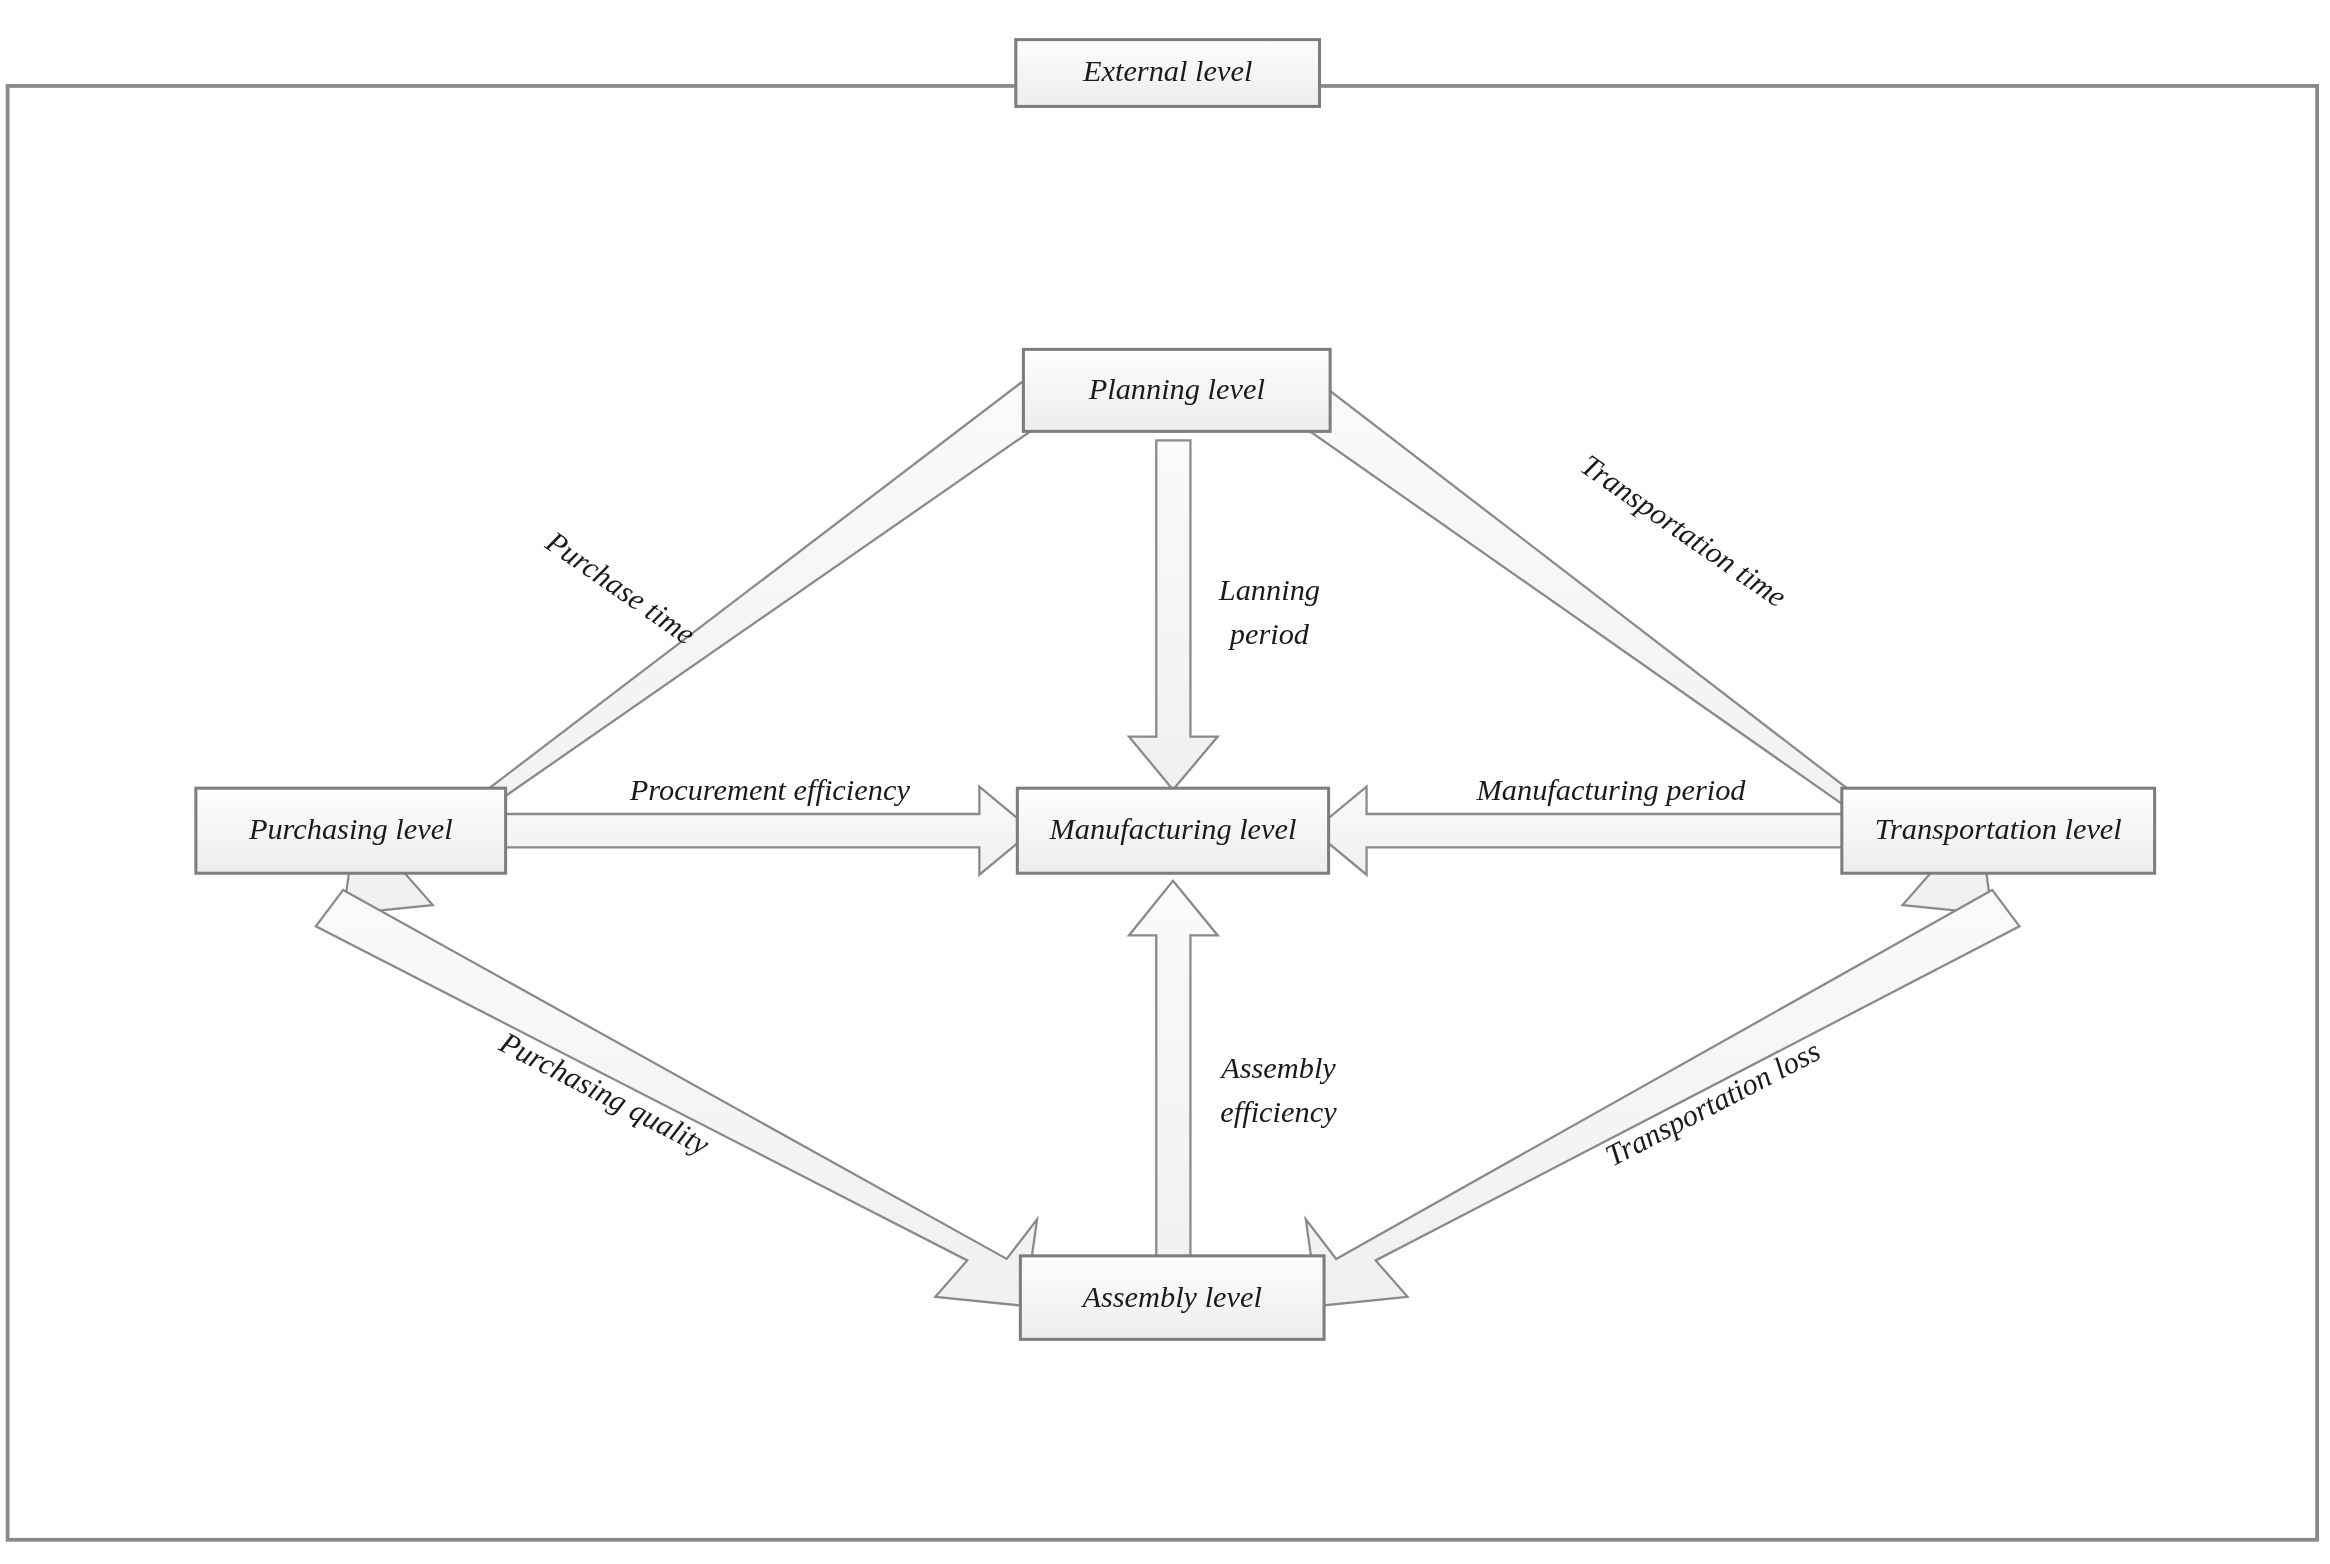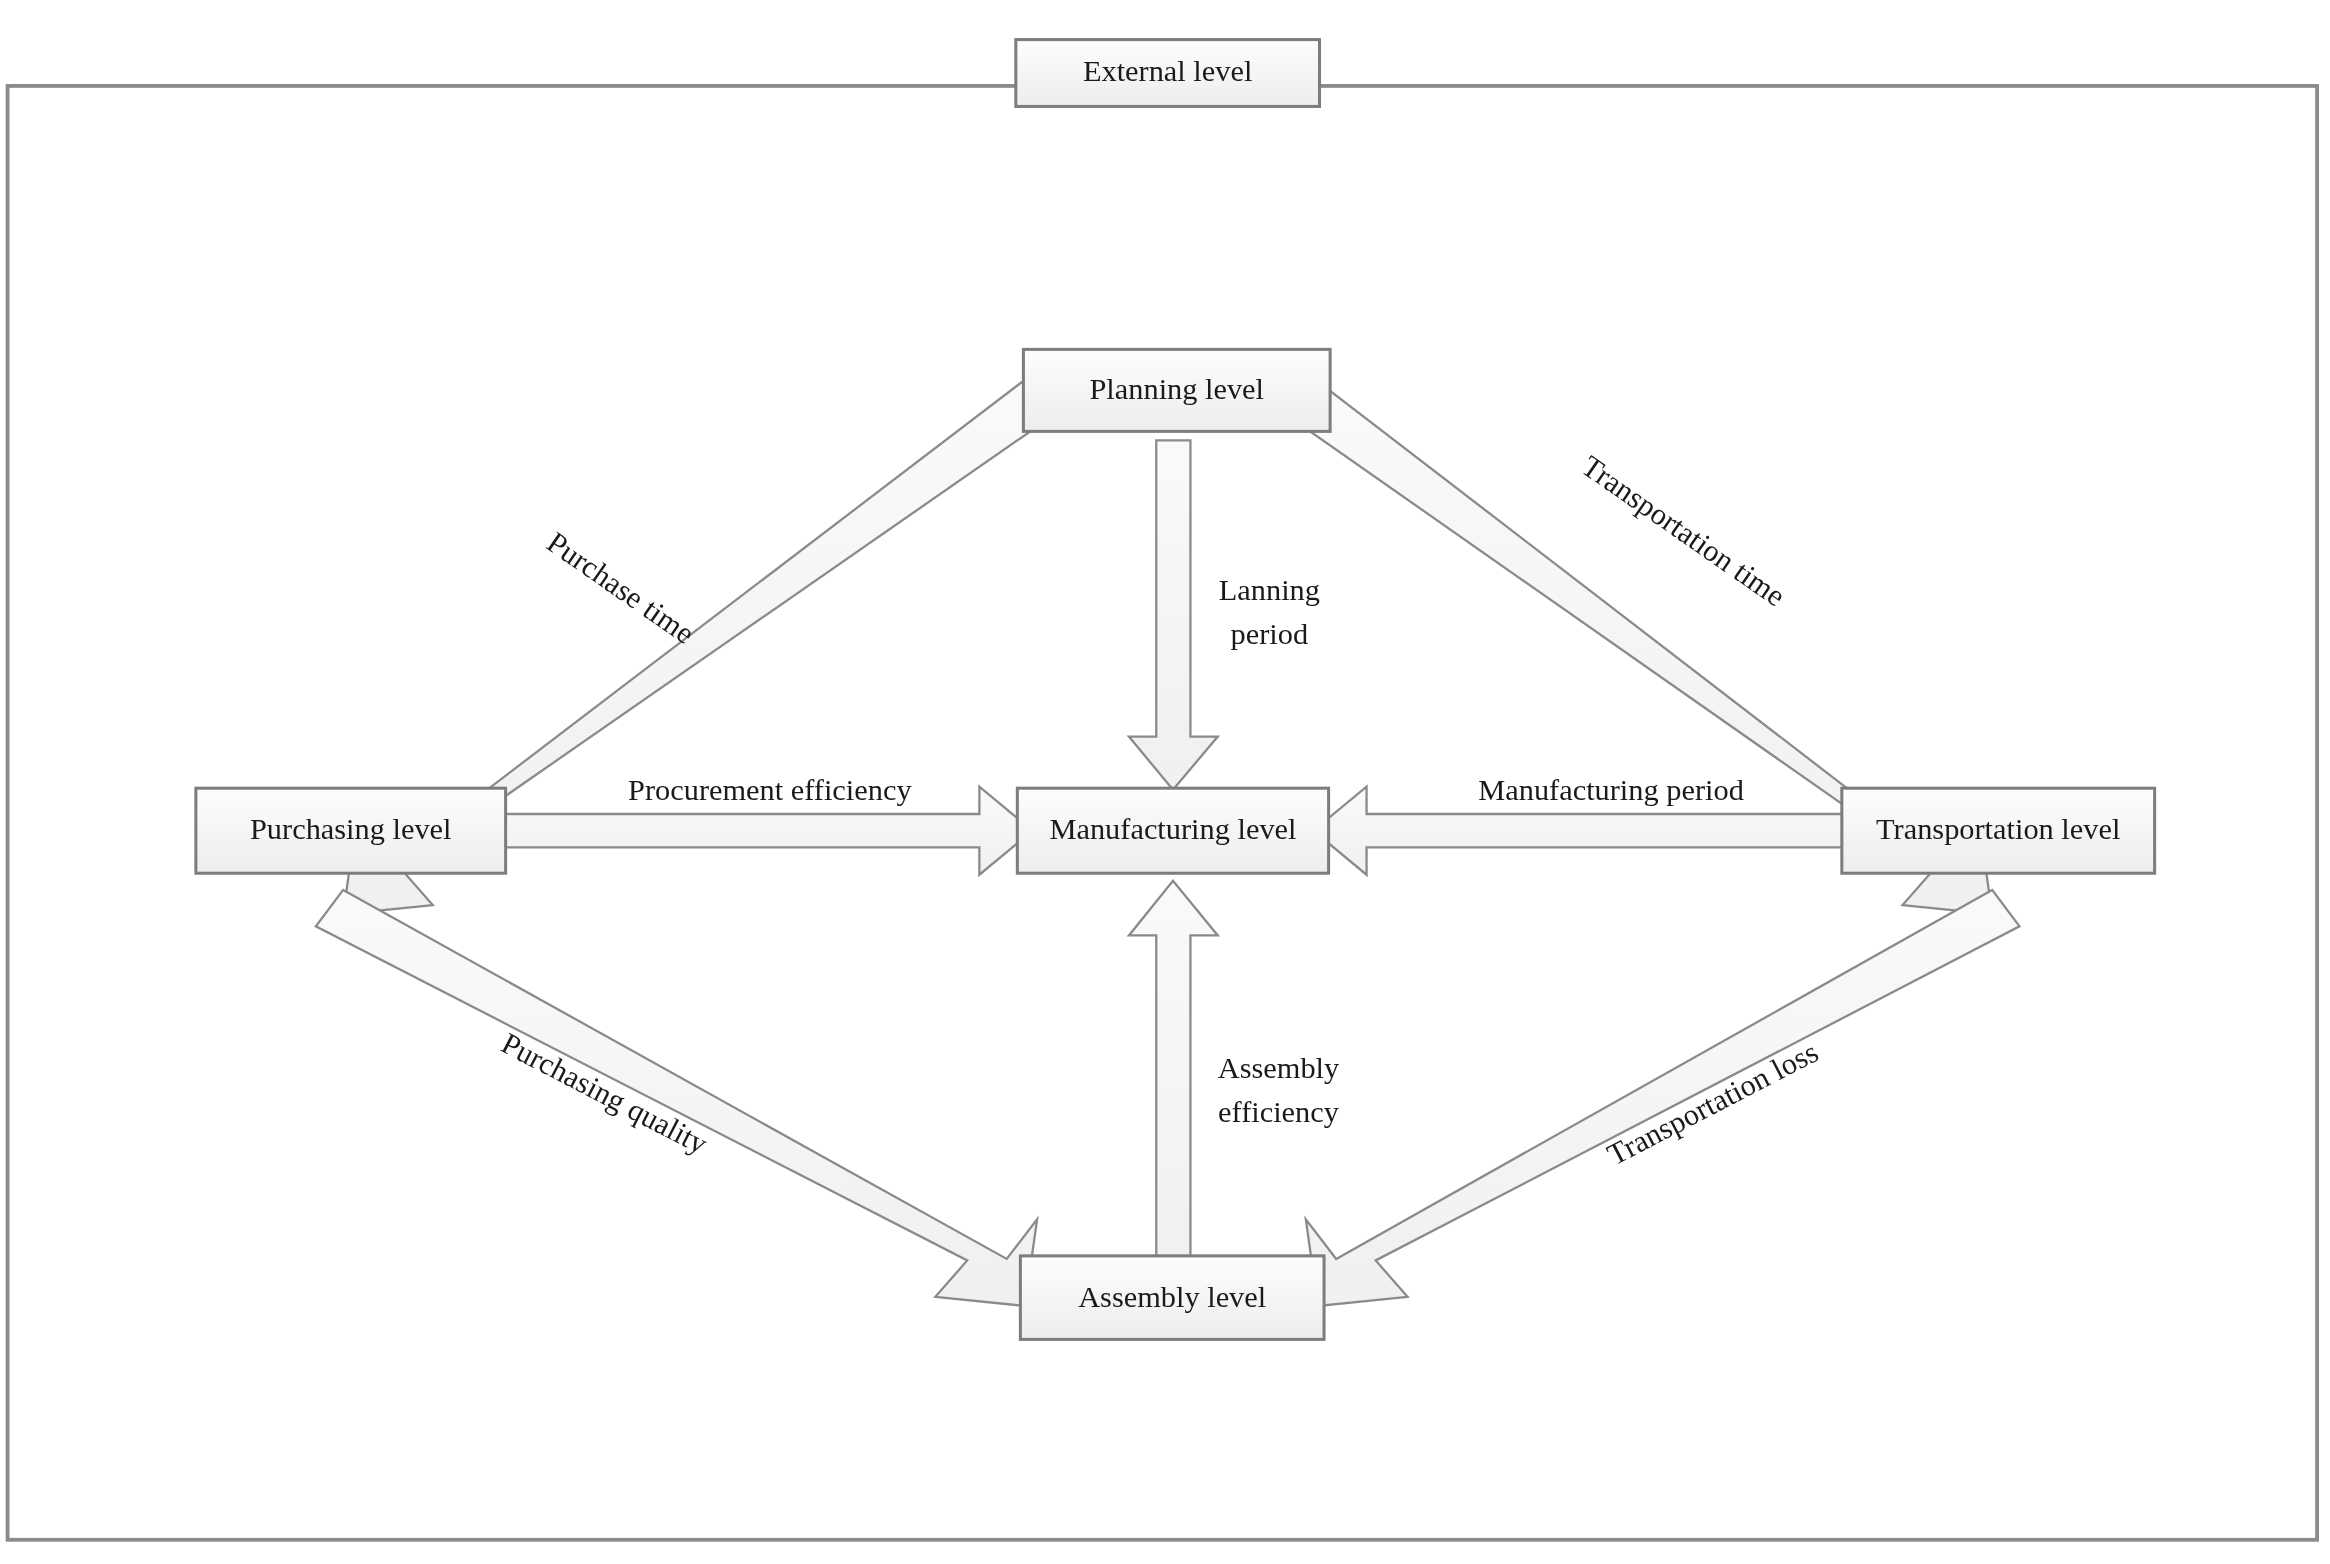--- a/index.html
+++ b/index.html
@@ -2,21 +2,21 @@
 <html style="font-size:12px"><head>
 <meta charset="utf-8">
 <style>
   html,body{margin:0;padding:0;background:#ffffff;}
   body{
     width:2330px;height:1565px;
     font-family:"Liberation Serif","DejaVu Serif",serif;
     color:#1a1a1a;
     overflow:hidden;
   }
-  #stage{position:relative;width:2330px;height:1565px;}
+  #stage{position:relative;width:2330px;height:1565px;font-style:italic;}
   svg#diagram{position:absolute;left:0;top:0;width:2330px;height:1565px;}
 
   .node-label{
     font-family:"Liberation Serif","DejaVu Serif",serif;
     font-size:40px;
     fill:#1a1a1a;
     text-anchor:middle;
     dominant-baseline:middle;
   }
   .edge-label{

